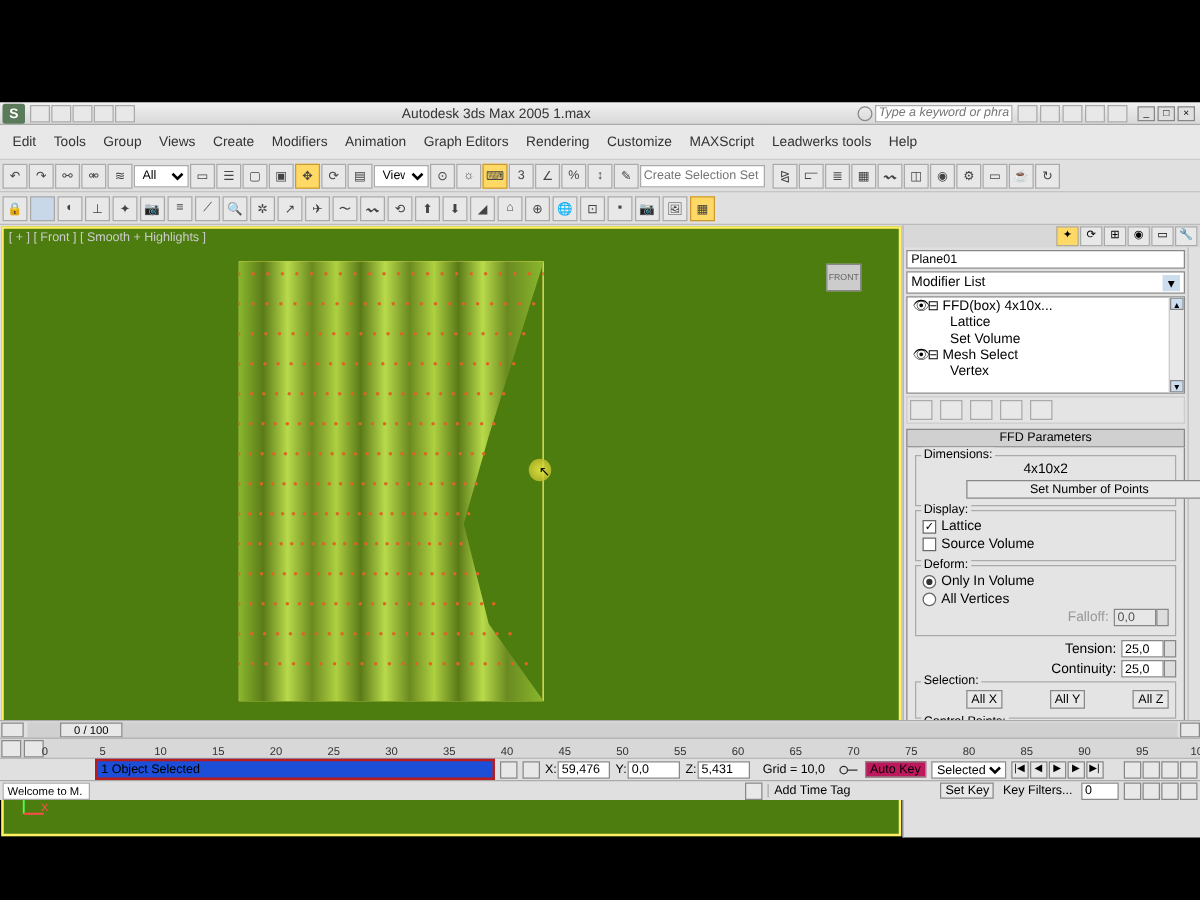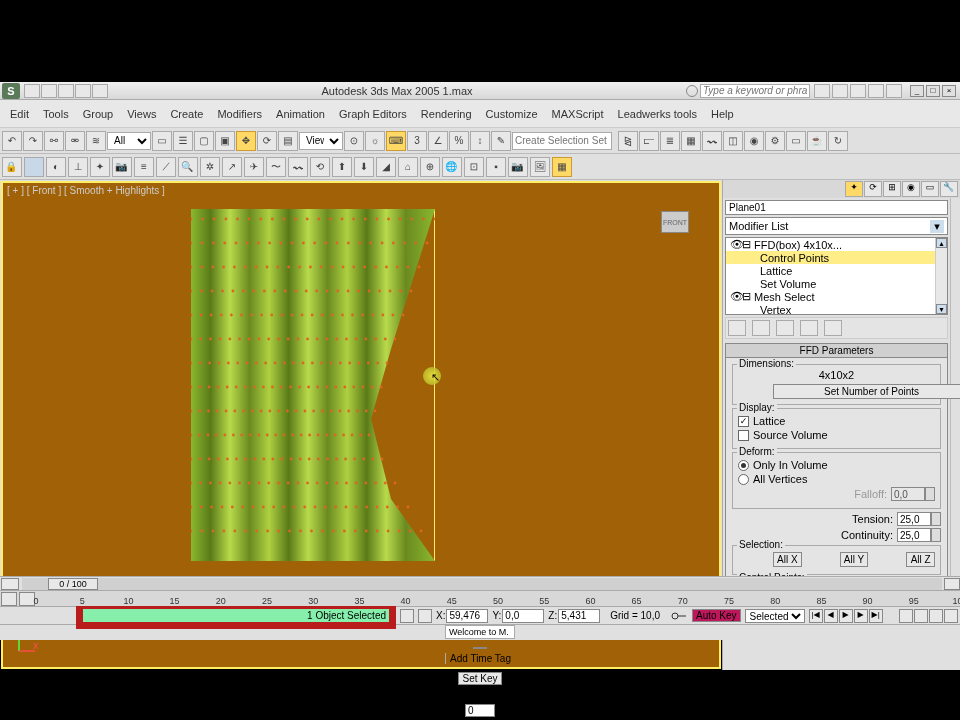--- a/index.html
+++ b/index.html
@@ -16,21 +16,21 @@
 .menubar { height: 28px; background: #e8e8e8; display: flex; align-items: center; padding: 0 4px; gap: 2px; border-bottom: 1px solid #ccc; }
 .menu-item { padding: 1px 6px; color: #333; font-size: 11px; }
 .toolbar { height: 26px; background: #e0e0e0; display: flex; align-items: center; padding: 0 2px; gap: 1px; border-bottom: 1px solid #bbb; }
 .toolbar2 { height: 26px; background: #e0e0e0; display: flex; align-items: center; padding: 0 2px; gap: 2px; border-bottom: 1px solid #bbb; }
 .tbtn { width: 20px; height: 20px; background: #e8e8e8; border: 1px solid #aaa; display: flex; align-items: center; justify-content: center; font-size: 10px; color: #444; }
 .tbtn.active { background: #ffd966; border-color: #cc9933; }
 .tbtn.blue { background: #c8d8e8; }
 .tsel { height: 18px; border: 1px solid #aaa; background: #fff; font-size: 10px; padding: 0 2px; }
 .tinput { height: 18px; border: 1px solid #aaa; background: #fff; font-size: 10px; padding: 0 2px; }
 .main-area { display: flex; height: 490px; }
-.viewport { flex: 1; background: #a16207; position: relative; border: 2px solid #ffee66; margin: 1px; padding-left: 36px; }
+.viewport { flex: 1; background: #4d7c0f; position: relative; border: 2px solid #ffee66; margin: 1px; padding-left: 36px; }
 .vp-label { position: absolute; top: 2px; left: 4px; color: #ccc; font-size: 10px; }
 .curtain-bbox { position: absolute; left: 188px; top: 26px; width: 244px; height: 352px; border: 1px solid #ffee66; }
 .curtain { position: absolute; left: 188px; top: 26px; width: 244px; height: 352px; }
 .cursor-dot { position: absolute; left: 420px; top: 184px; width: 18px; height: 18px; border-radius: 50%; background: radial-gradient(#eeee44, #aaaa22); opacity: 0.85; }
 .cursor-arrow { position: absolute; left: 428px; top: 188px; font-size: 11px; color: #000; }
 .axis-gizmo { position: absolute; left: 12px; bottom: 12px; width: 24px; height: 24px; }
 .viewcube { position: absolute; top: 28px; right: 30px; width: 28px; height: 22px; background: #ccc; border: 1px solid #888; font-size: 7px; text-align: center; line-height: 22px; color: #666; }
 .right-panel { width: 238px; background: #e0e0e0; display: flex; flex-direction: column; border-left: 1px solid #aaa; }
 .rp-icons { height: 18px; display: flex; justify-content: flex-end; gap: 1px; padding: 1px 2px; background: #d8d8d8; }
 .rp-ibtn { width: 18px; height: 16px; border: 1px solid #aaa; background: #e8e8e8; font-size: 9px; text-align: center; }
@@ -65,33 +65,33 @@
 .timeslider-row { height: 14px; display: flex; align-items: center; border-top: 1px solid #aaa; }
 .ts-btn { width: 18px; height: 12px; border: 1px solid #888; background: #e8e8e8; margin: 0 1px; }
 .ts-track { flex: 1; height: 12px; background: #d0d0d0; position: relative; margin: 0 2px; }
 .ts-handle { position: absolute; left: 26px; top: 0; width: 50px; height: 12px; background: #e8e8e8; border: 1px solid #888; font-size: 9px; text-align: center; }
 .ts-end { width: 16px; height: 12px; border: 1px solid #888; background: #e8e8e8; }
 .timeline-row { height: 16px; display: flex; align-items: flex-end; background: #d8d8d8; border-top: 1px solid #aaa; position: relative; }
 .tl-btn { width: 16px; height: 14px; border: 1px solid #888; background: #e8e8e8; margin: 0 1px; }
 .tl-ticks { flex: 1; position: relative; height: 16px; }
 .tl-tick { position: absolute; bottom: 0; font-size: 9px; color: #333; transform: translateX(-50%); }
 .status-row { height: 18px; display: flex; align-items: center; border-top: 1px solid #aaa; gap: 4px; padding: 0 2px; }
-.status-sel { flex: 0 0 320px; border: 7px solid #b91c1c; background: #86efac; padding: 1px 3px; font-size: 10px; text-align: right; }
+.status-sel { flex: 0 0 320px; border: 2px solid #b91c1c; background: #1d4ed8; padding: 1px 3px; font-size: 10px; }
 .coord-btn { width: 14px; height: 14px; border: 1px solid #888; background: #e8e8e8; }
 .coord { display: flex; align-items: center; gap: 1px; }
 .coord-lbl { font-size: 10px; }
 .coord-val { width: 42px; height: 14px; border: 1px solid #888; background: #fff; font-size: 10px; padding: 0 2px; }
 .grid-lbl { font-size: 10px; margin-left: 6px; }
 .key-icon { width: 18px; height: 14px; margin-left: 6px; }
 .autokey { border: 1px solid #888; background: #be185d; padding: 0 3px; font-size: 10px; }
 .seldrop { width: 60px; height: 14px; border: 1px solid #888; background: #fff; font-size: 10px; }
 .transport { display: flex; gap: 1px; }
 .tp-btn { width: 14px; height: 14px; border: 1px solid #888; background: #e8e8e8; font-size: 8px; text-align: center; }
 .nav-btns { display: flex; gap: 1px; margin-left: auto; }
-.prompt-row { height: 16px; display: flex; align-items: center; border-top: 1px solid #aaa; gap: 4px; padding: 0 2px; flex-direction: column; }
+.prompt-row { height: 16px; display: flex; align-items: center; border-top: 1px solid #aaa; gap: 4px; padding: 0 2px; }
 .prompt-left { width: 70px; border: 1px solid #aaa; background: #fff; padding: 1px 3px; font-size: 9px; }
 .prompt-main { flex: 0 0 320px; border: 1px solid #aaa; background: #fcf8e8; padding: 1px 3px; font-size: 10px; }
 .setkey { border: 1px solid #888; background: #e8e8e8; padding: 0 3px; font-size: 10px; }
 .keyfilters { font-size: 10px; padding: 0 3px; }
 .timetag { font-size: 10px; border-left: 1px solid #aaa; padding: 0 4px; }
 .sep { width: 4px; }
 .vstrip { width: 10px; background: #e0e0e0; border-left: 1px solid #bbb; }
 </style>
 </head>
 <body>
@@ -567,23 +567,20 @@
           <div class="modlist-sel">
             <span>Modifier List</span>
             <span class="arrow">▾</span>
           </div>
           <div class="modstack">
             <div class="ms-item">
                 <span class="eye">👁</span>
                 <span class="plus">⊟</span>
                 <span>FFD(box) 4x10x...</span>
               </div>
-            <div class="ms-item sub selected">
-                <span>Control Points</span>
-              </div>
             <div class="ms-item sub">
                 <span>Lattice</span>
               </div>
             <div class="ms-item sub">
                 <span>Set Volume</span>
               </div>
             <div class="ms-item">
                 <span class="eye">👁</span>
                 <span class="plus">⊟</span>
                 <span>Mesh Select</span>

